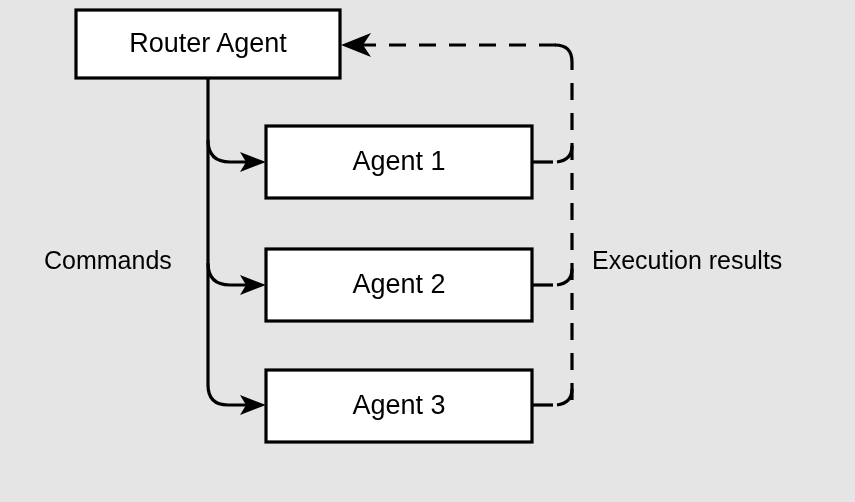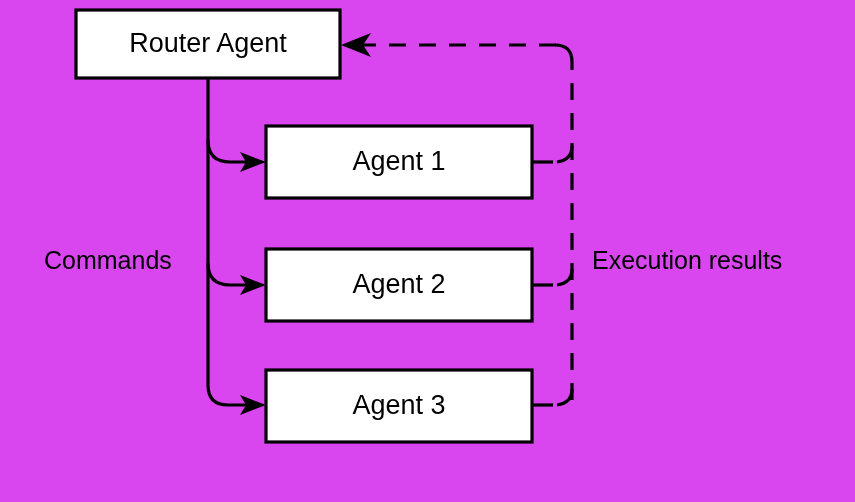--- a/index.html
+++ b/index.html
@@ -11,21 +11,21 @@
   body {
     width: 855px;
     height: 502px;
     font-family: "Liberation Sans", sans-serif;
     overflow: hidden;
   }
   #diagram-root {
     position: relative;
     width: 855px;
     height: 502px;
-    background: #d946ef;
+    background: #e5e5e5;
   }
   #diagram-svg {
     position: absolute;
     left: 0;
     top: 0;
     width: 855px;
     height: 502px;
     display: block;
   }
   .box-label {

